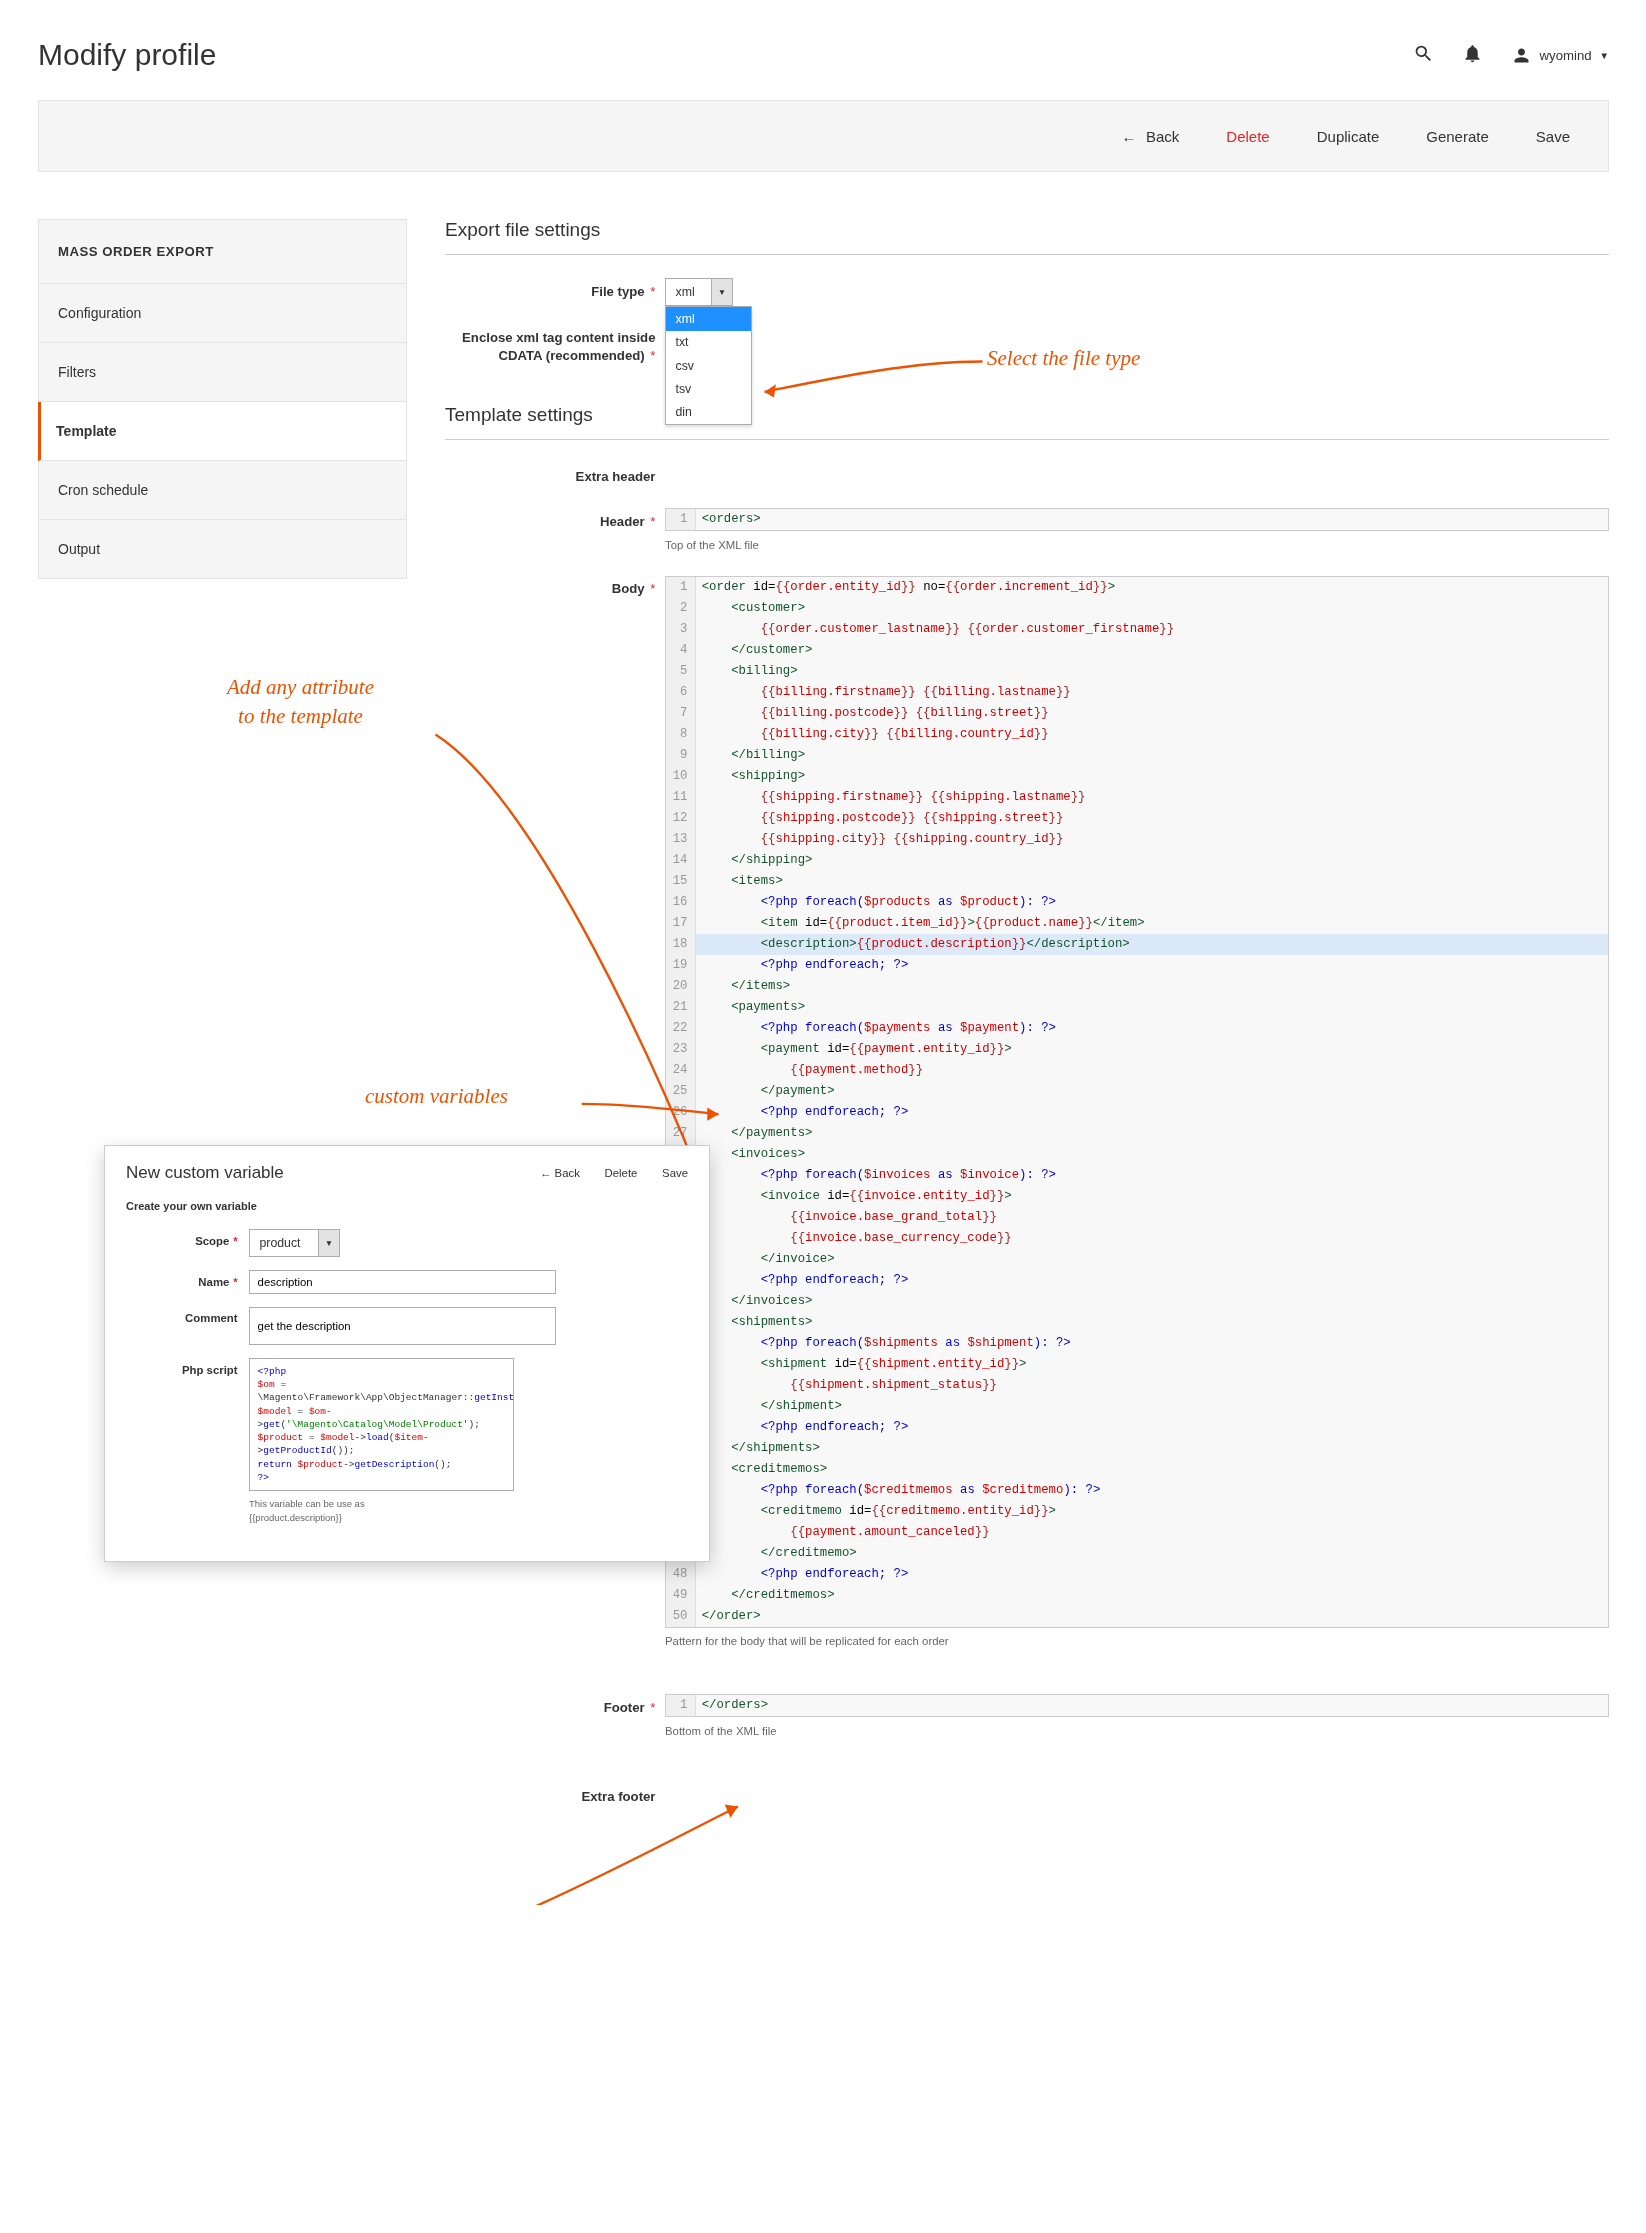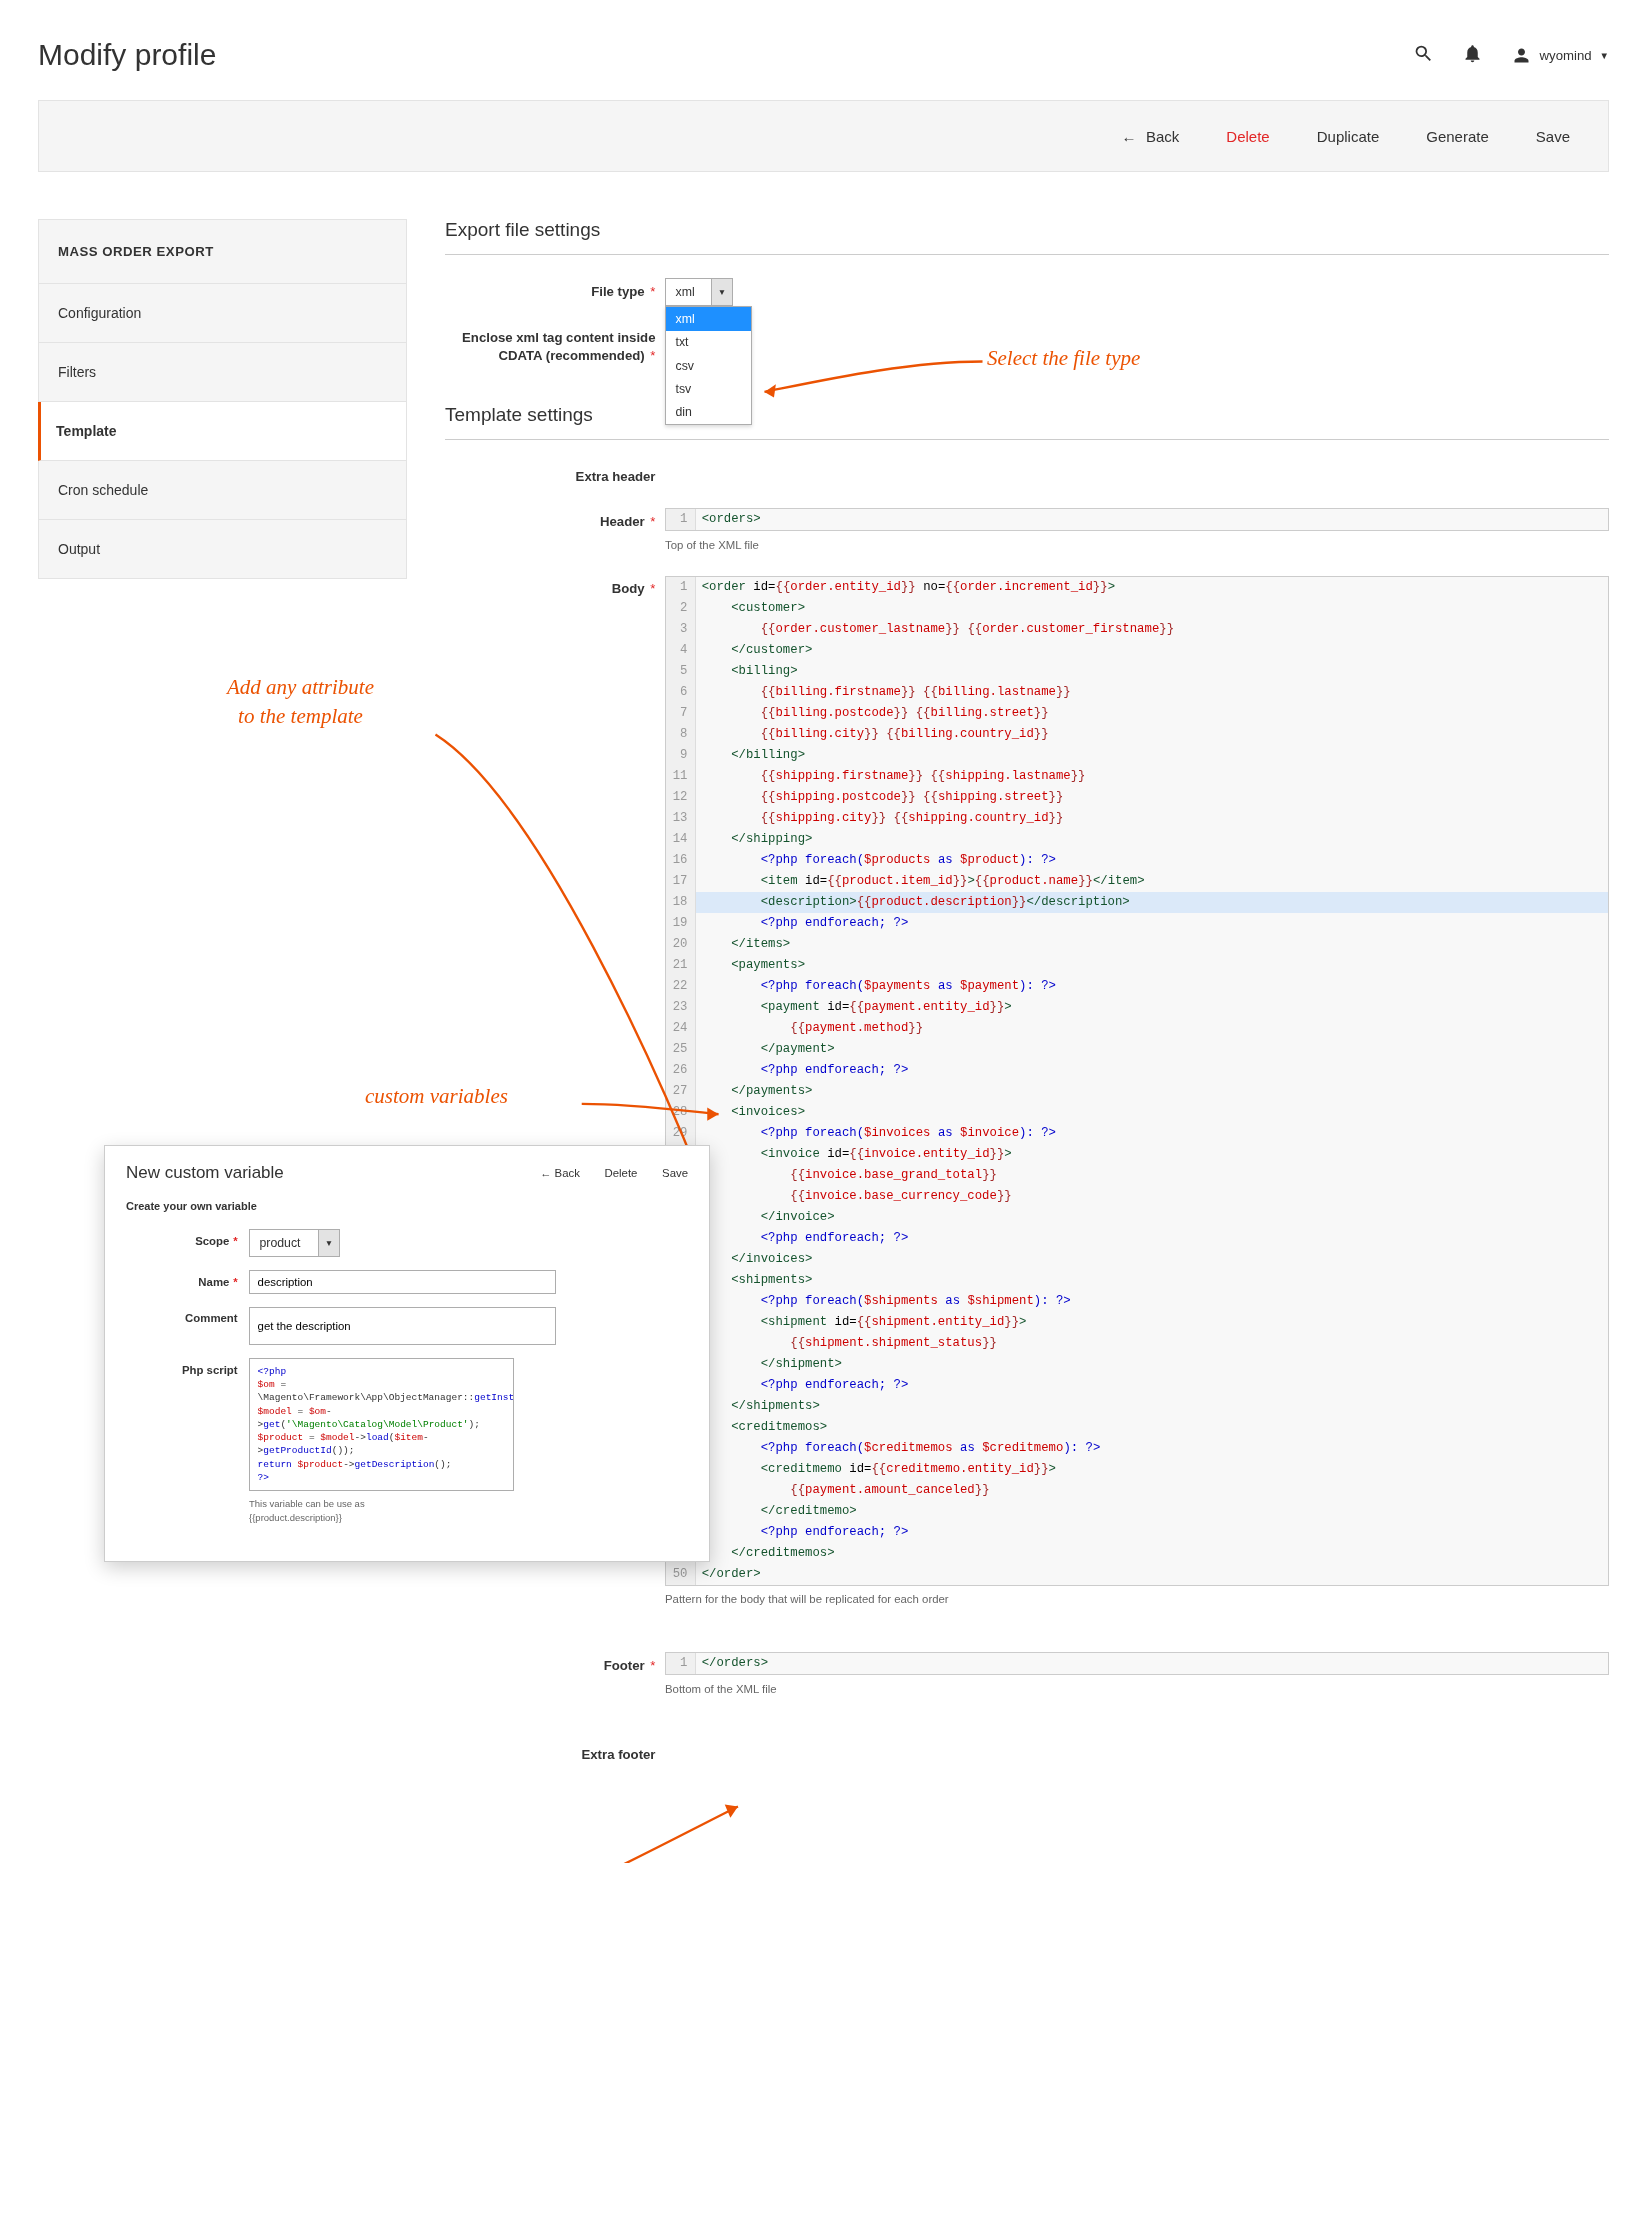--- a/index.html
+++ b/index.html
@@ -209,34 +209,42 @@
               </div>
               <div class="code-line">
                 <span class="gutter">8</span>
                 <span class="code-content">        <span class="brace">{{</span><span class="var">billing.city</span><span class="brace">}}</span> <span class="brace">{{</span><span class="var">billing.country_id</span><span class="brace">}}</span></span>
               </div>
               <div class="code-line">
                 <span class="gutter">9</span>
                 <span class="code-content">    <span class="tag">&lt;/billing&gt;</span></span>
               </div>
               <div class="code-line">
+                <span class="gutter">10</span>
+                <span class="code-content">    <span class="tag">&lt;shipping&gt;</span></span>
+              </div>
+              <div class="code-line">
                 <span class="gutter">11</span>
                 <span class="code-content">        <span class="brace">{{</span><span class="var">shipping.firstname</span><span class="brace">}}</span> <span class="brace">{{</span><span class="var">shipping.lastname</span><span class="brace">}}</span></span>
               </div>
               <div class="code-line">
                 <span class="gutter">12</span>
                 <span class="code-content">        <span class="brace">{{</span><span class="var">shipping.postcode</span><span class="brace">}}</span> <span class="brace">{{</span><span class="var">shipping.street</span><span class="brace">}}</span></span>
               </div>
               <div class="code-line">
                 <span class="gutter">13</span>
                 <span class="code-content">        <span class="brace">{{</span><span class="var">shipping.city</span><span class="brace">}}</span> <span class="brace">{{</span><span class="var">shipping.country_id</span><span class="brace">}}</span></span>
               </div>
               <div class="code-line">
                 <span class="gutter">14</span>
                 <span class="code-content">    <span class="tag">&lt;/shipping&gt;</span></span>
+              </div>
+              <div class="code-line">
+                <span class="gutter">15</span>
+                <span class="code-content">    <span class="tag">&lt;items&gt;</span></span>
               </div>
               <div class="code-line">
                 <span class="gutter">16</span>
                 <span class="code-content">        <span class="php">&lt;?php</span> <span class="php">foreach(</span><span class="var">$products</span> <span class="php">as</span> <span class="var">$product</span><span class="php">): ?&gt;</span></span>
               </div>
               <div class="code-line">
                 <span class="gutter">17</span>
                 <span class="code-content">        <span class="tag">&lt;item</span> <span class="attr">id=</span><span class="brace">{{</span><span class="var">product.item_id</span><span class="brace">}}</span><span class="tag">&gt;</span><span class="brace">{{</span><span class="var">product.name</span><span class="brace">}}</span><span class="tag">&lt;/item&gt;</span></span>
               </div>
               <div class="code-line hl">

